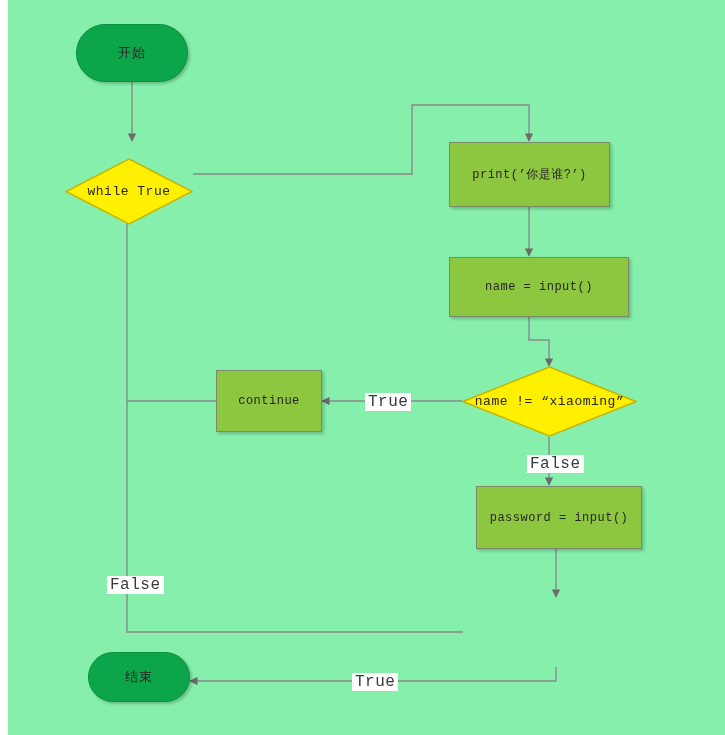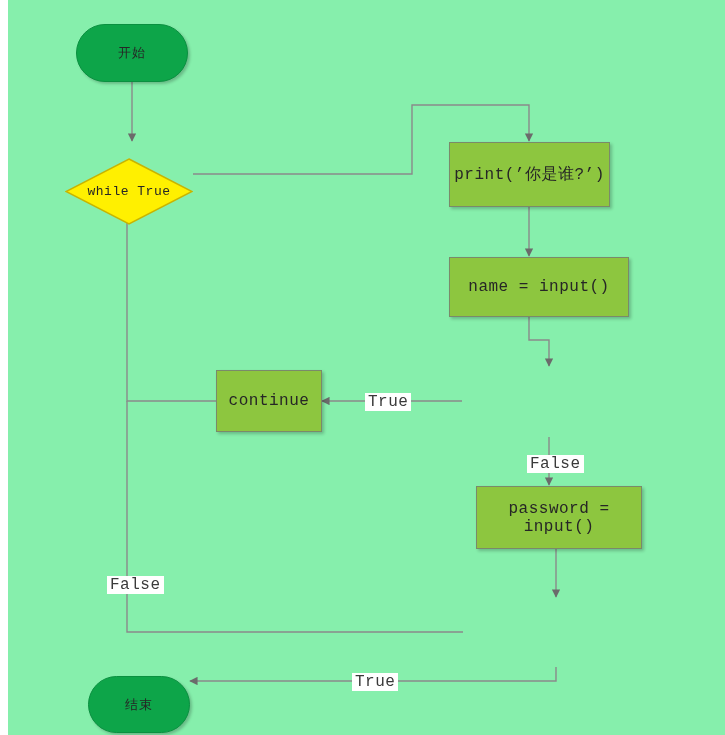--- a/index.html
+++ b/index.html
@@ -26,21 +26,21 @@
     height: 735px;
   }
   .node {
     position: absolute;
     box-sizing: border-box;
     display: flex;
     align-items: center;
     justify-content: center;
     text-align: center;
     color: #262626;
-    font-size: 16px;
+    font-size: 12px;
     letter-spacing: 0.5px;
     z-index: 2;
   }
   .terminal {
     background: #0DA549;
     border-radius: 29px;
     border: 1px solid #0a9040;
     box-shadow: 2px 2px 3px rgba(0,0,0,0.22);
     font-family: "DejaVu Sans", "Liberation Sans", sans-serif;
     font-size: 13px;
@@ -132,31 +132,37 @@
   </div>
 
   <div class="node process" style="left:441px; top:142px; width:161px; height:65px;">
     <span>print(’你是谁?’)</span>
   </div>
 
   <div class="node process" style="left:441px; top:257px; width:180px; height:60px;">
     <span>name = input()</span>
   </div>
 
+  <div class="decision-wrap" style="left:454px; top:366px; width:175px; height:71px;">
+    <svg class="decision-shape" viewBox="0 0 175 71" preserveAspectRatio="none">
+      <polygon points="87.5,1 174,35.5 87.5,70 1,35.5" fill="#FFF000" stroke="#C8B400" stroke-width="1.5"></polygon>
+    </svg>
+    <div class="decision-label">name != “xiaoming”</div>
+  </div>
 
   <div class="node process" style="left:208px; top:370px; width:106px; height:62px;">
     <span>continue</span>
   </div>
 
   <div class="node process" style="left:468px; top:486px; width:166px; height:63px;">
     <span>password = input()</span>
   </div>
 
 
-  <div class="node terminal" style="left:80px; top:676px; width:102px; height:57px;text-align:center;">
+  <div class="node terminal" style="left:80px; top:652px; width:102px; height:50px;text-align:center;">
     <span>结束</span>
   </div>
 
   <div class="edge-label" style="left:357px; top:393px;">True</div>
 
   <div class="edge-label" style="left:519px; top:455px;">False</div>
 
   <div class="edge-label" style="left:344px; top:673px;">True</div>
 
   <div class="edge-label" style="left:99px; top:576px;">False</div>

